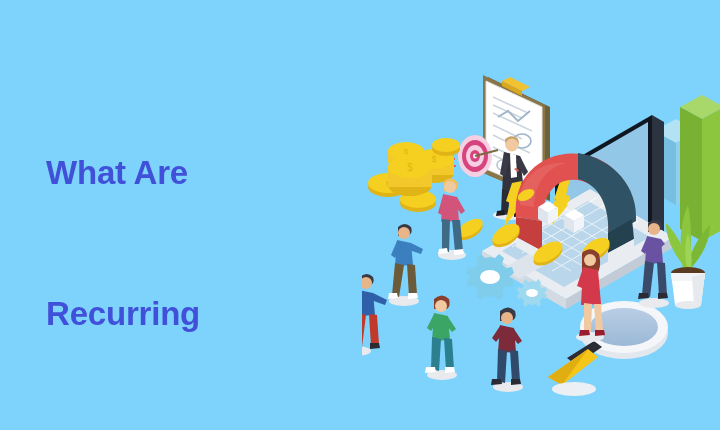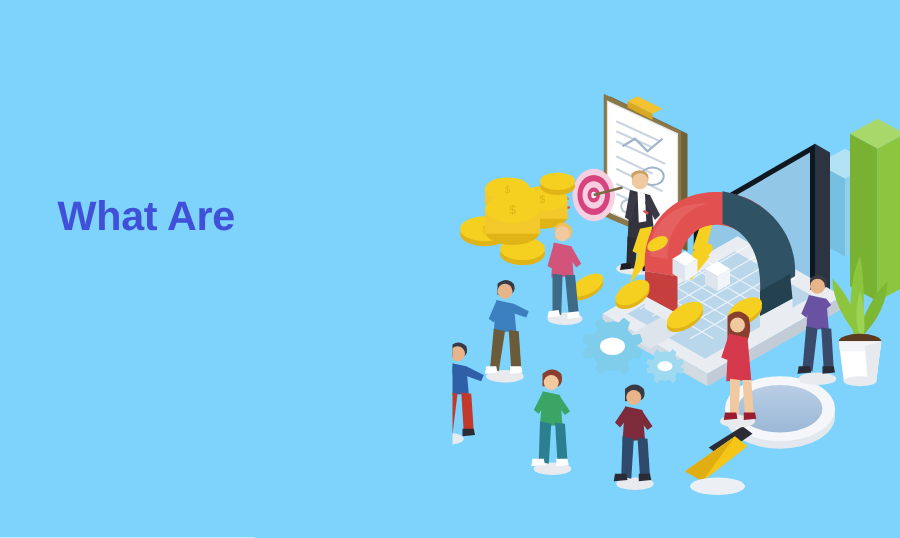--- a/index.html
+++ b/index.html
@@ -51,20 +51,21 @@
     height: 100%;
   }
 </style>
 </head>
 <body>
 
 <div id="banner">
 
   <h1 id="headline">
     <span class="hl-line">What Are</span>
+    <span class="hl-line">Recurring</span>
     
     
     
     
   </h1>
 
   <div id="art">
     <svg viewBox="0 0 358 345" xmlns="http://www.w3.org/2000/svg" role="img">
       <defs>
         <linearGradient id="lensG" x1="0" y1="0" x2="0" y2="1">

